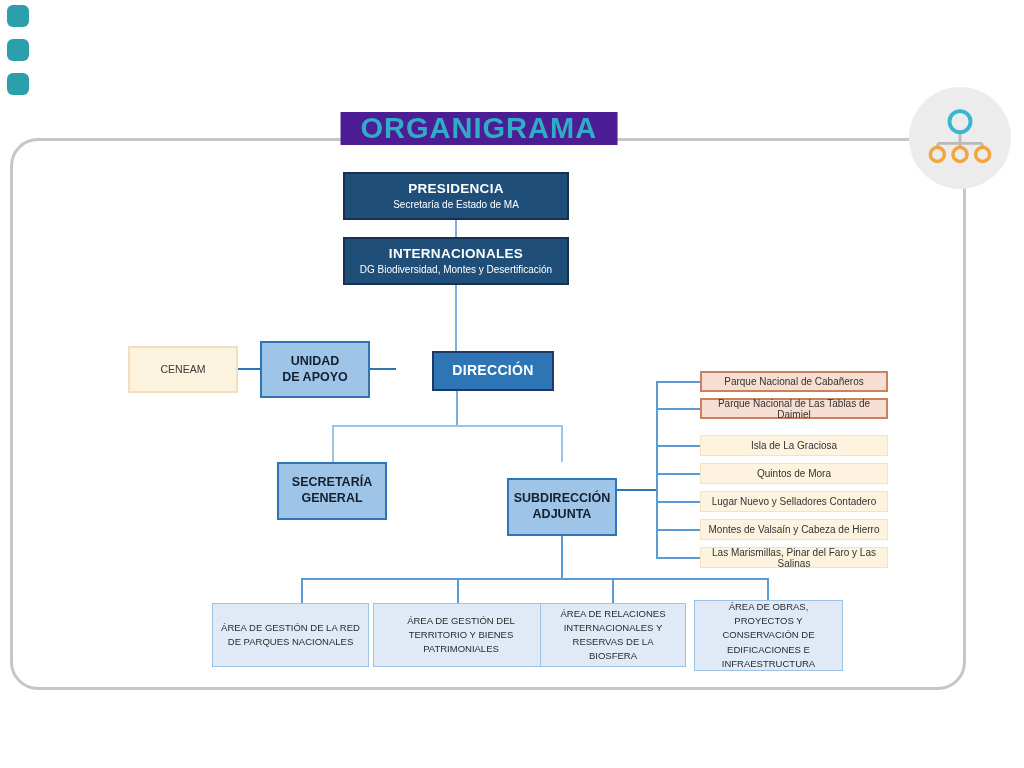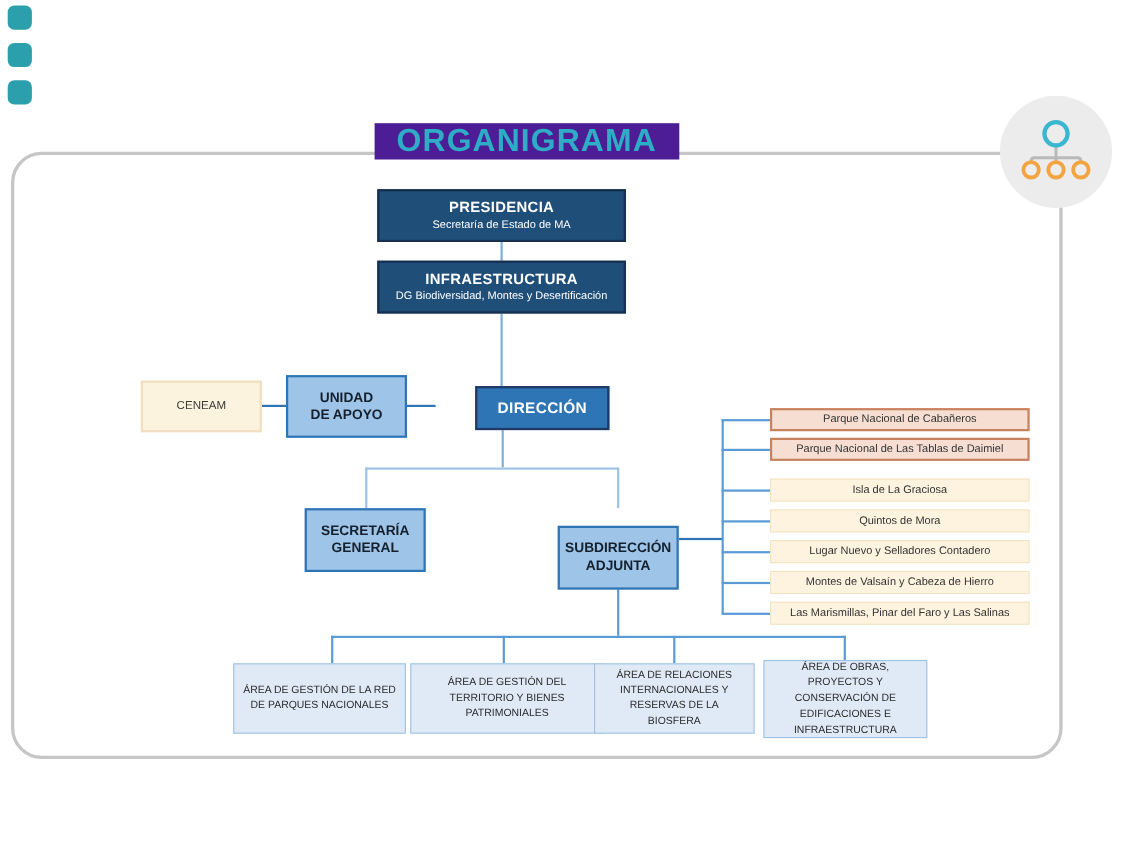--- a/index.html
+++ b/index.html
@@ -31,21 +31,21 @@
   .navy .t2{font-size:10px;margin-top:1px;}
 
   .midblue{background:#2E75B6;border:2px solid #1F3864;color:#ffffff;
            font-weight:bold;font-size:14px;letter-spacing:.3px;margin-left:36px;}
 
   .ltblue{background:#9EC4E7;border:2px solid #2E75B6;color:#14202E;
           font-weight:bold;font-size:12.5px;}
 
   .cream{background:#FCF3DF;border:2px solid #F2DEC1;color:#3A3A3A;font-size:10.5px;}
 
-  .parque{position:absolute;left:700px;width:236px;height:21px;box-sizing:border-box;
+  .parque{position:absolute;left:700px;width:188px;height:21px;box-sizing:border-box;
           display:flex;align-items:center;justify-content:center;
           font-size:10px;color:#333333;text-align:center;}
   .parque.salmon{background:#F6DFD2;border:2px solid #C8825F;}
   .parque.pale{background:#FDF3DE;border:1.5px solid #F2E3C3;}
 
   .area{position:absolute;top:603px;height:64px;box-sizing:border-box;
         background:#DFEAF6;border:1.5px solid #9CC3E5;color:#2B2B2B;
         display:flex;align-items:center;justify-content:center;text-align:center;
         font-size:9.5px;line-height:1.5;padding:2px 8px;}
 
@@ -108,21 +108,21 @@
   <div class="cn vl blue-m" style="left:457px;top:578px;height:25px"></div>
   <div class="cn vl blue-m" style="left:612px;top:578px;height:25px"></div>
   <div class="cn vl blue-m" style="left:767px;top:578px;height:22px"></div>
 
   <div class="box navy" style="left:343px;top:172px;width:226px;height:48px">
     <div class="t1">PRESIDENCIA</div>
     <div class="t2">Secretaría de Estado de MA</div>
   </div>
 
   <div class="box navy" style="left:343px;top:237px;width:226px;height:48px">
-    <div class="t1">INFRAESTRUCTURA</div>
+    <div class="t1">INTERNACIONALES</div>
     <div class="t2">DG Biodiversidad, Montes y Desertificación</div>
   </div>
 
   <div class="box cream" style="left:128px;top:346px;width:110px;height:47px">
     <div>CENEAM</div>
   </div>
 
   <div class="box ltblue" style="left:260px;top:341px;width:110px;height:57px">
     <div>UNIDAD</div>
     <div>DE APOYO</div>

